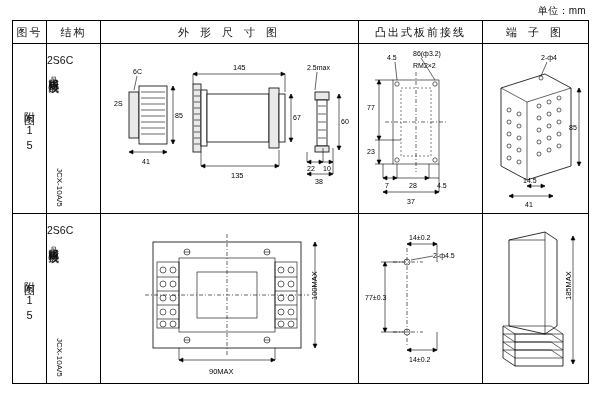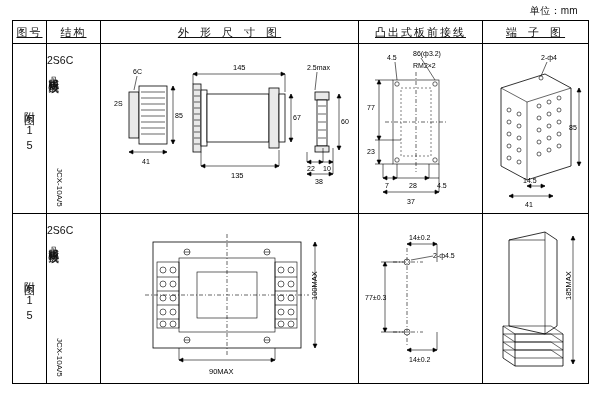--- a/index.html
+++ b/index.html
@@ -7,38 +7,38 @@
   body{
     width:600px;height:400px;
     background:#ffffff;
     font-family:"Liberation Sans","DejaVu Sans",sans-serif;
     color:#111;
     overflow:hidden;
   }
   .page{position:relative;width:600px;height:400px;}
 
   .unit{
-    position:absolute;right:22px;top:4px;
+    position:absolute;right:14px;top:4px;
     font-size:10px;color:#111;letter-spacing:.3px;
   }
 
   table.grid{
     position:absolute;left:12px;top:20px;
     width:576px;height:364px;
     border-collapse:collapse;
     table-layout:fixed;
   }
   table.grid td,table.grid th{
     border:1px solid #000;
     padding:0;
     vertical-align:middle;
     text-align:center;
     font-weight:normal;
   }
-  thead td{height:22px;font-size:11px;text-decoration:underline;}
+  thead td{height:22px;font-size:11px;}
   .col1{width:34px;}
   .col2{width:54px;}
   .col3{width:258px;}
   .col4{width:124px;}
   .col5{width:106px;}
 
   .hdr{font-size:11px;letter-spacing:4px;}
   .hdr.tight{letter-spacing:2px;}
 
   .rowbody{height:168px;}

